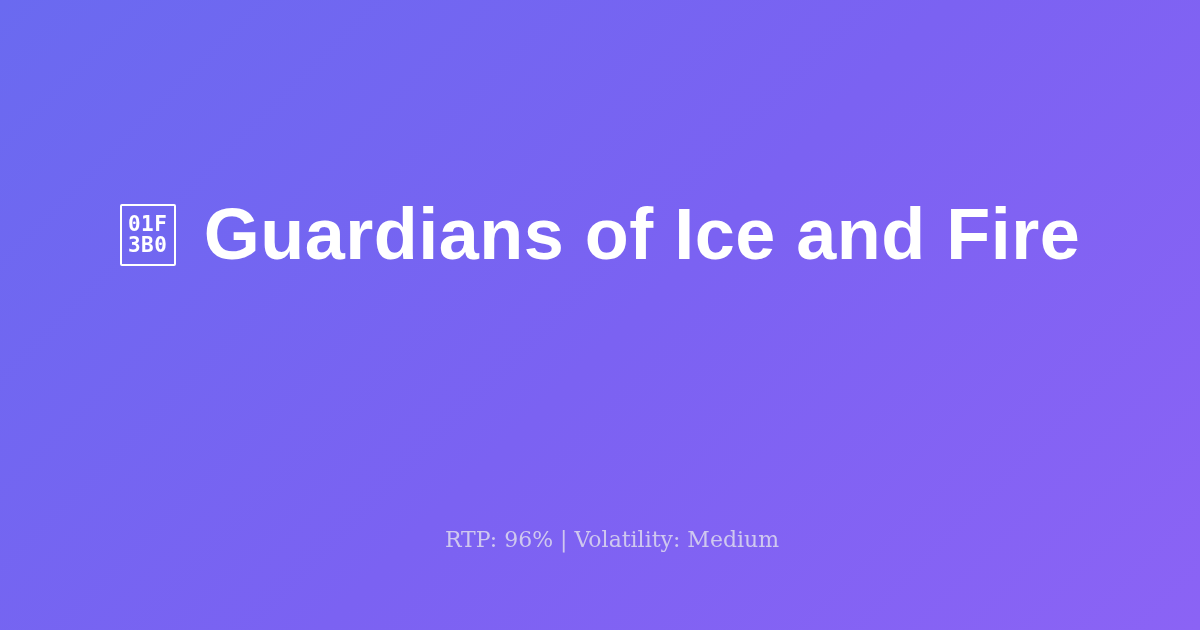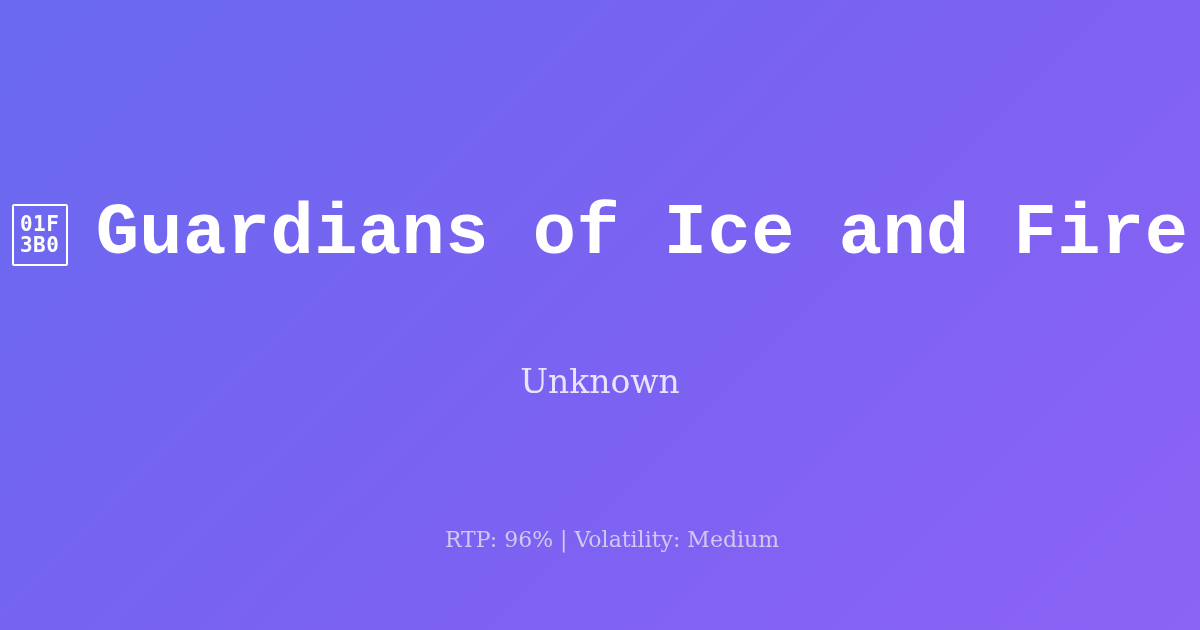--- a/index.html
+++ b/index.html
@@ -64,21 +64,21 @@
     font-family: "DejaVu Sans Mono", "Liberation Mono", monospace;
     font-size: 21px;
     line-height: 1.02;
     letter-spacing: 0.5px;
     color: #ffffff;
     font-weight: 700;
     flex: 0 0 auto;
   }
   .tofu span { display: block; }
   #game-title {
-    font-family: Liberation Mono, monospace;
+    font-family: Liberation Sans, sans-serif;
     font-weight: 700;
     font-size: 72px;
     line-height: 1.05;
     color: #ffffff;
     letter-spacing: 0.5px;
     white-space: nowrap;
   }
   #provider {
     position: absolute;
     top: 362px;
@@ -113,17 +113,16 @@
       <div id="title-line">
         <span class="tofu">
           <span>01F</span>
           <span>3B0</span>
         </span>
         <h1 id="game-title">Guardians of Ice and Fire</h1>
       </div>
     </div>
   </div>
 
-  <div id="provider">Unknown</div>
 
   <div id="meta">RTP: 96% | Volatility: Medium</div>
 
 </div>
 
 </body></html>

